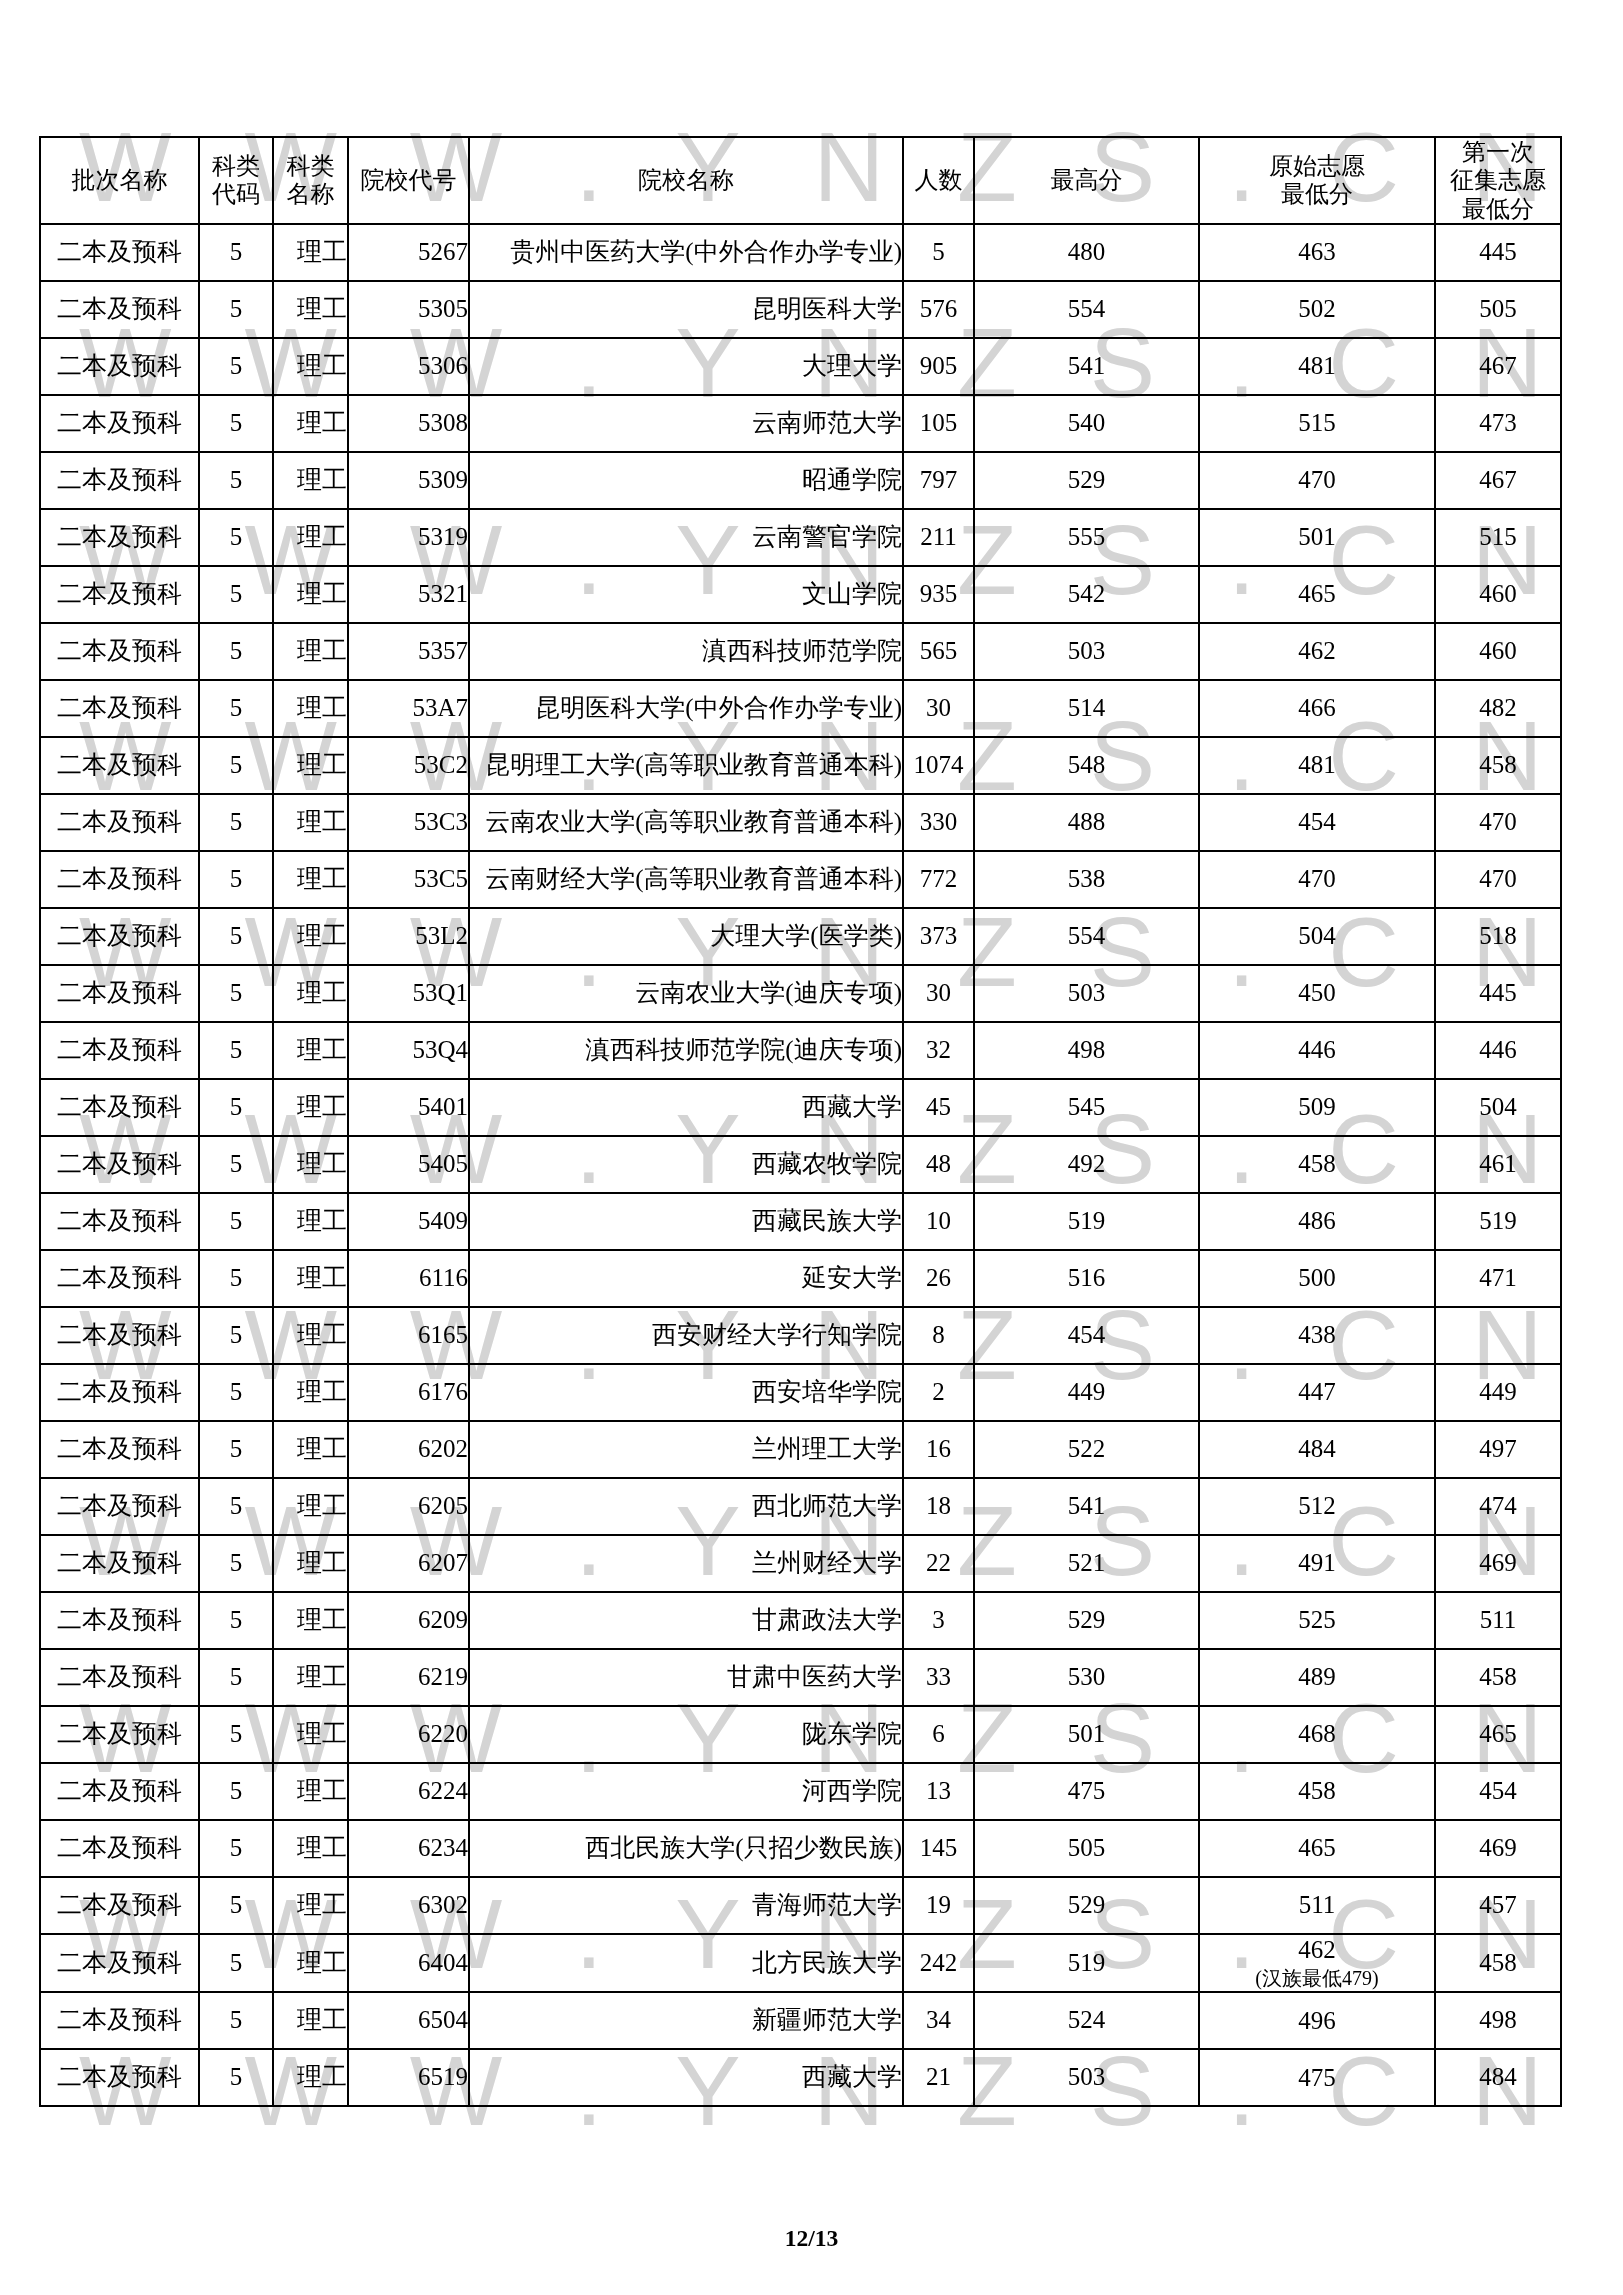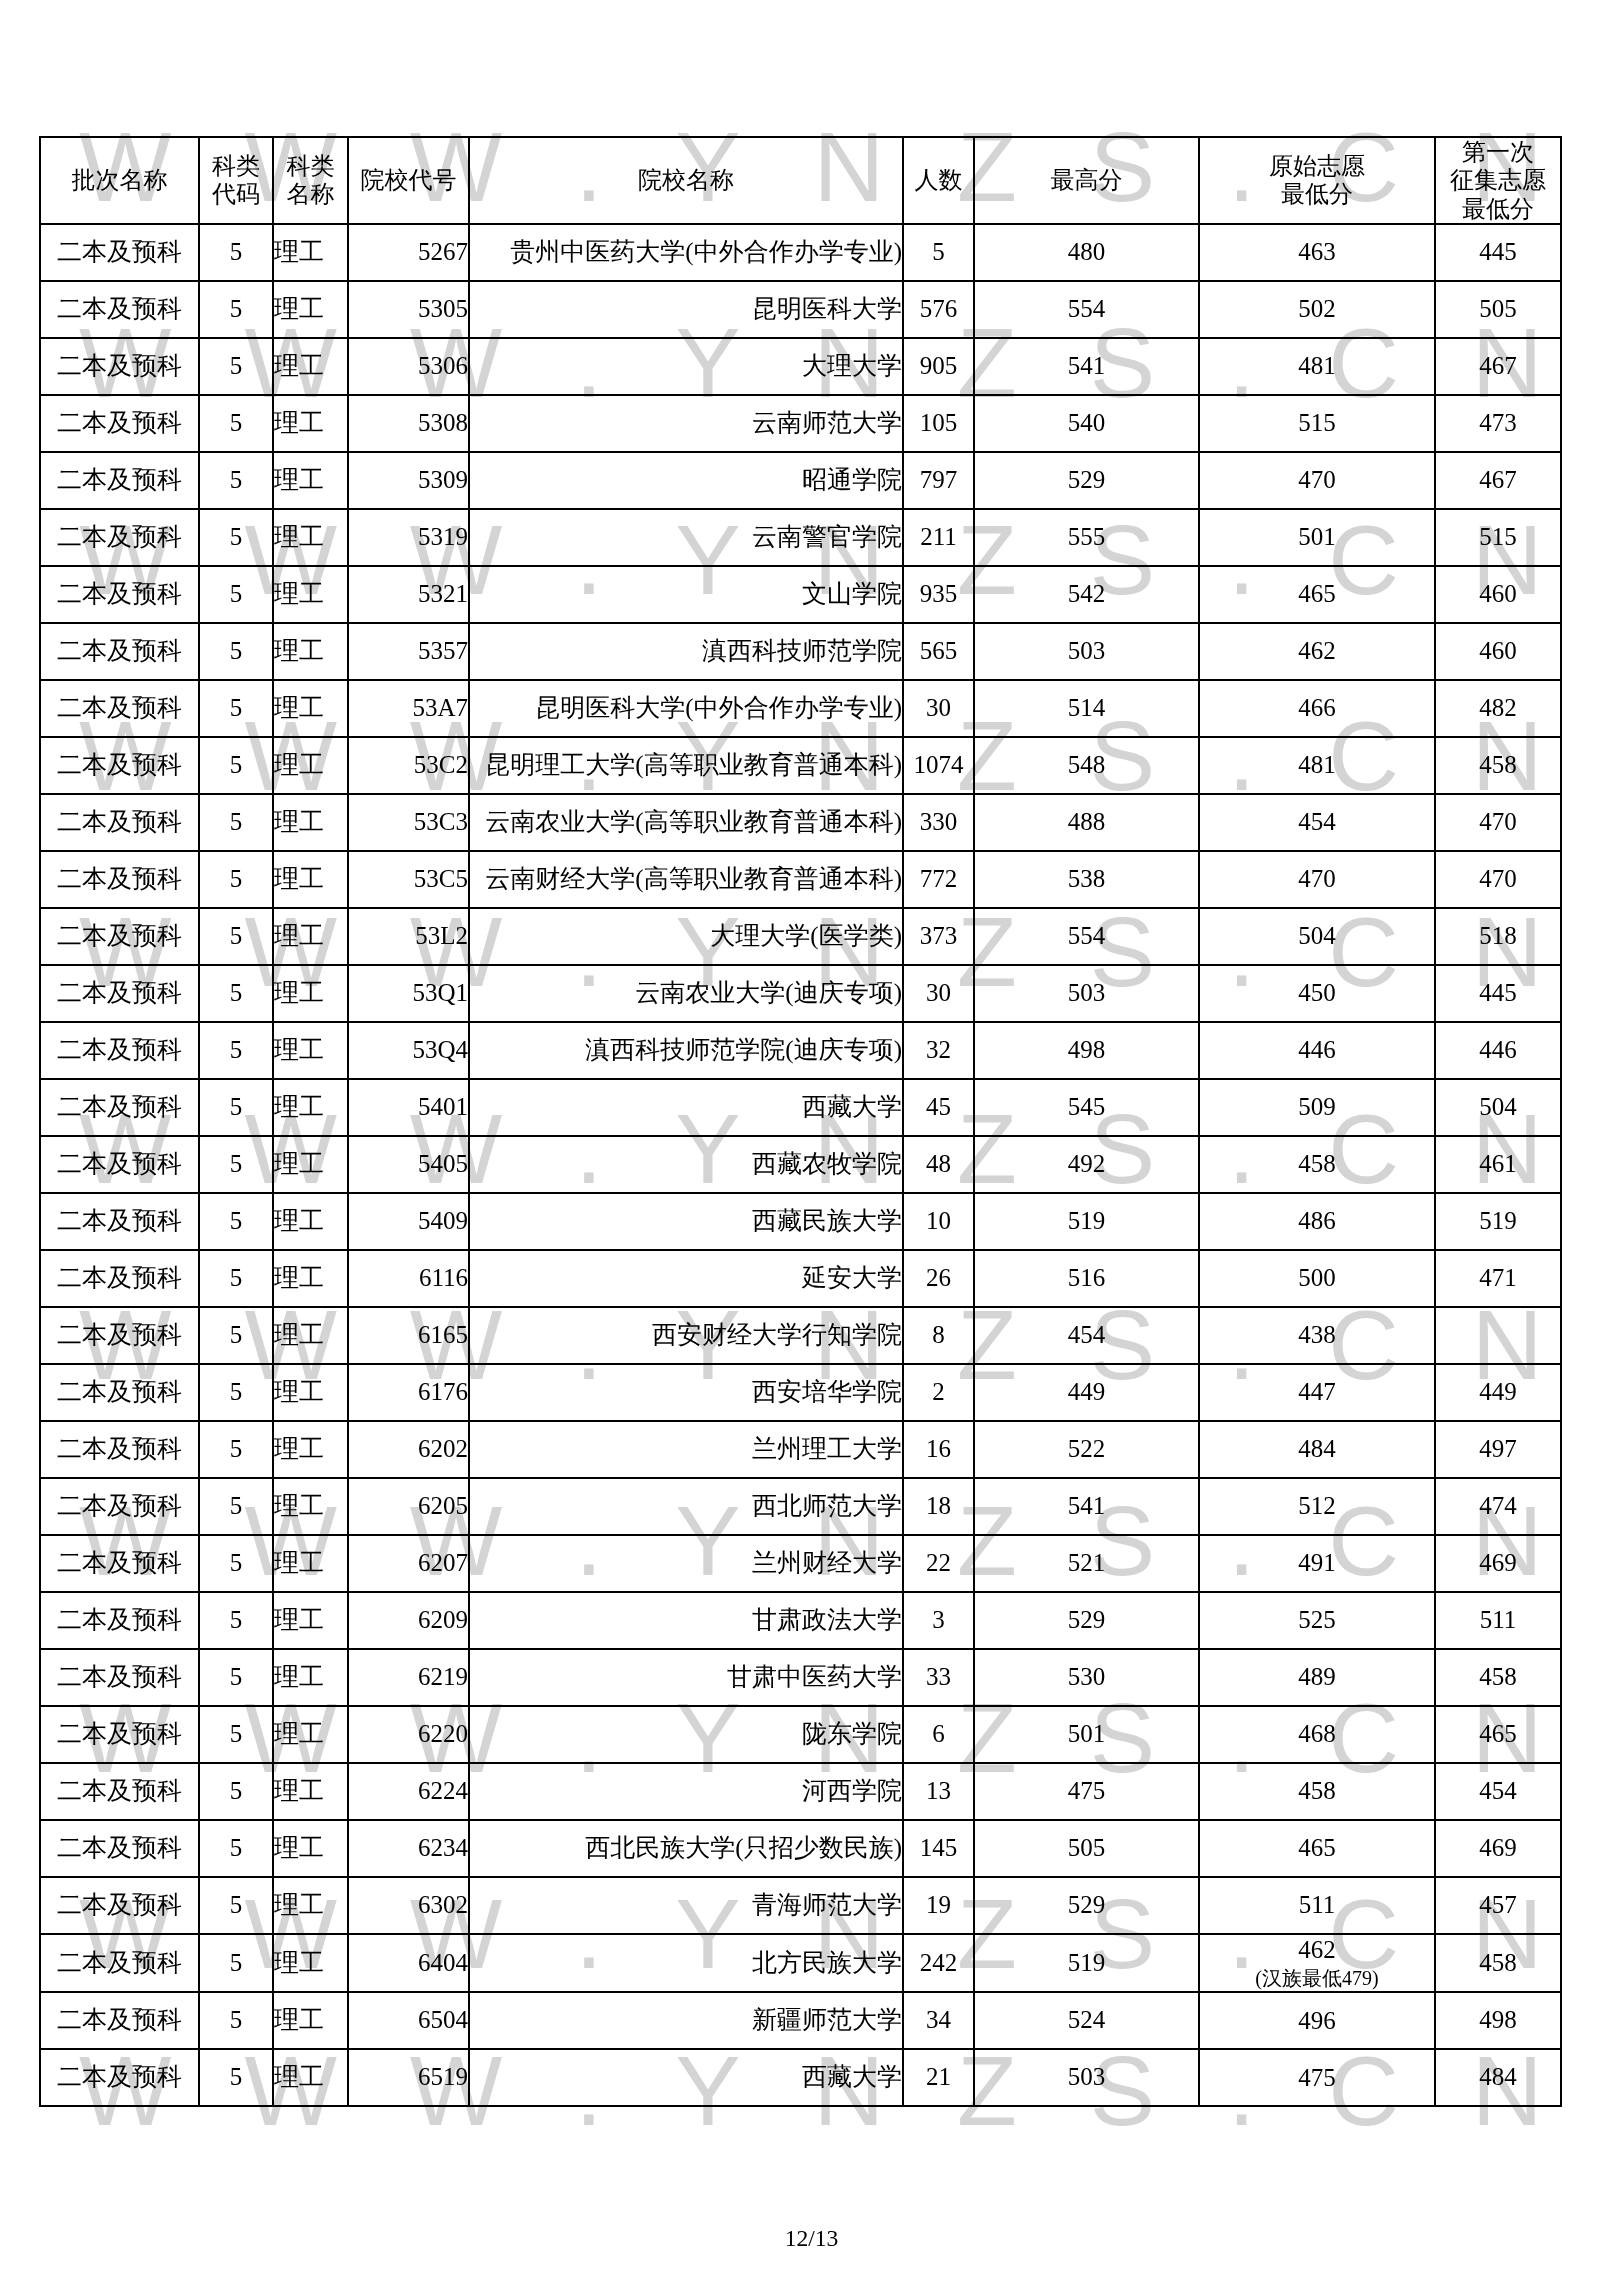--- a/index.html
+++ b/index.html
@@ -75,21 +75,21 @@
     font-family: "Liberation Serif", "DejaVu Serif", serif;
   }
   table.score-table tbody td {
     height: 57px;
     font-size: 25px;
     vertical-align: middle;
     line-height: 1.15;
   }
   td.c-batch   { text-align: center; }
   td.c-kcode   { text-align: center; }
-  td.c-kname   { text-align: left; }
+  td.c-kname   { text-align: right; }
   td.c-scode   { text-align: right; }
   td.c-sname   { text-align: right; padding-left: 14.4px; }
   td.c-num     { text-align: center; }
   td.c-max     { text-align: center; }
   td.c-min     { text-align: center; margin-top: 44px; }
   td.c-first   { text-align: center; }
 
   tr.tall td { height: 77px; }
 
   .sub-note {
@@ -115,20 +115,21 @@
   #page-footer {
     position: absolute;
     top: 2225px;
     left: 0;
     width: 1623px;
     text-align: center;
     font-size: 23.6px;
     font-family: "Liberation Serif", "DejaVu Serif", serif;
     color: #000;
     z-index: 3;
+    font-weight: bold;
   }
 </style>
 </head>
 <body>
 
 <div id="watermark-layer">
     <div class="wm-row" style="top: 118px;">
       <span>W</span>
       <span>W</span>
       <span>W</span>

